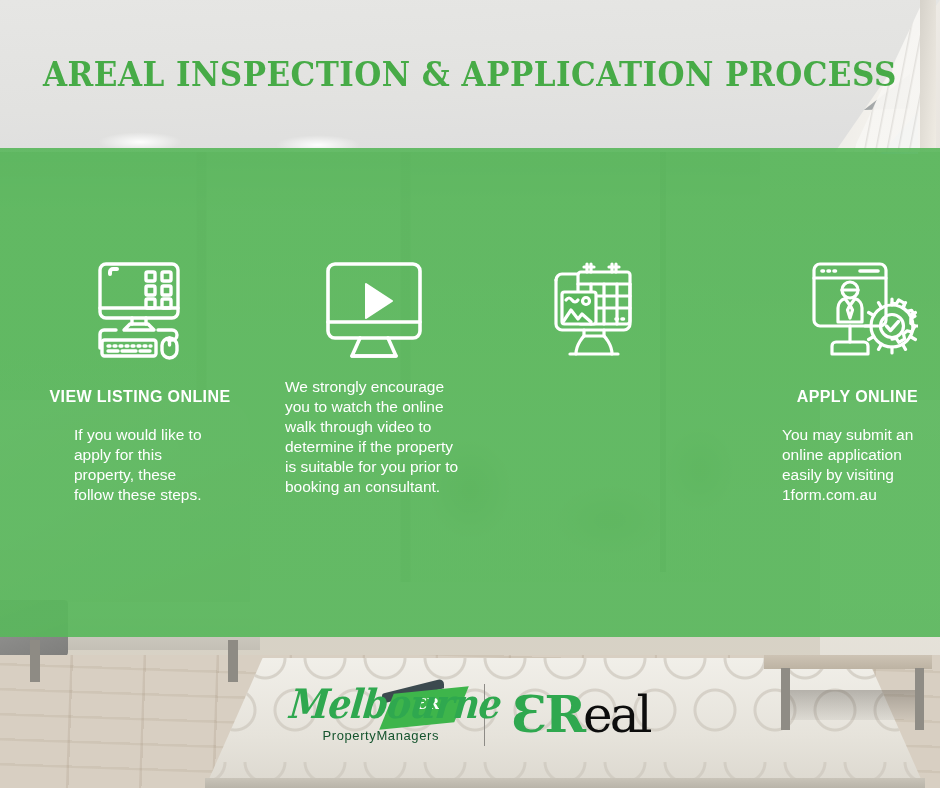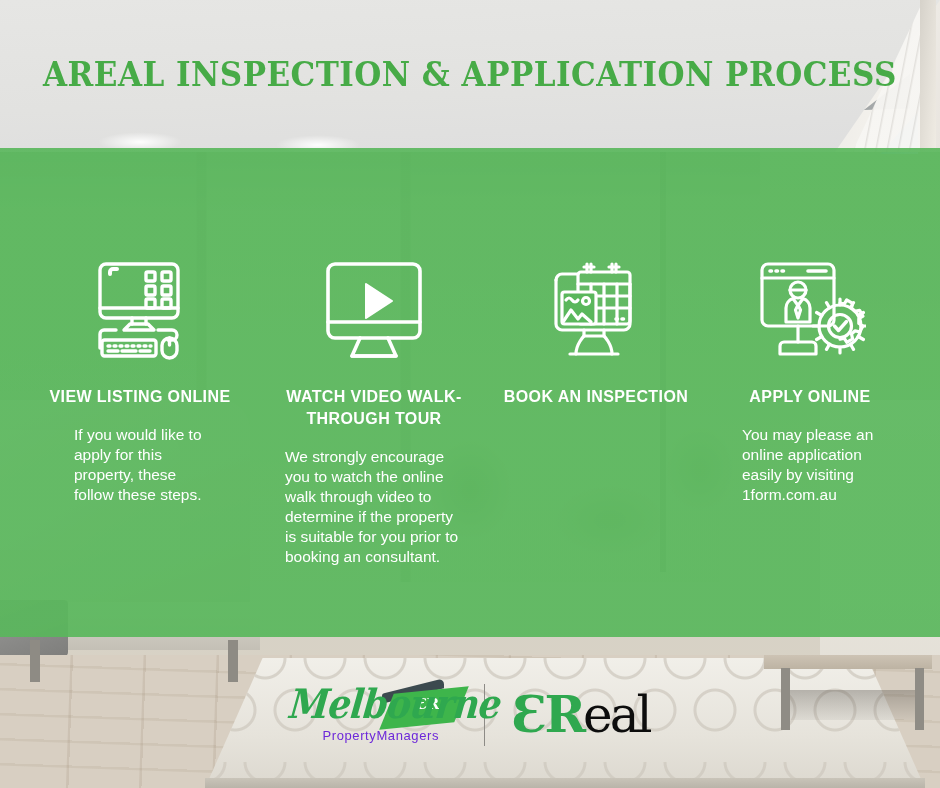--- a/index.html
+++ b/index.html
@@ -210,21 +210,21 @@
   .col {
     flex: 1 1 0;
     display: flex;
     flex-direction: column;
     align-items: center;
     padding-top: 108px;
   }
   .col-1 { flex: 0 0 236px; }
   .col-2 { flex: 0 0 232px; }
   .col-3 { flex: 0 0 212px; }
-  .col-4 { flex: 0 0 216px; }
+  .col-4 { flex: 0 0 216px; align-items: flex-end; }
 
   .icon-wrap {
     height: 104px;
     display: flex;
     align-items: flex-end;
     justify-content: center;
   }
   .icon-wrap svg { display: block; }
 
   .col-head {
@@ -291,21 +291,21 @@
     font-weight: bold;
     font-size: 15px;
     color: #ffffff;
     letter-spacing: -.5px;
   }
   .logo-mpm-sub {
     position: absolute; left: 32px; top: 50px;
     font-family: "Liberation Sans", sans-serif;
     font-size: 13px;
     letter-spacing: .6px;
-    color: #6d28d9;
+    color: #14532d;
   }
   .logo-divider {
     width: 1px; height: 62px;
     background: #8d8b86;
     margin: 0 26px;
   }
   .logo-areal {
     font-family: "DejaVu Serif", serif;
     font-size: 50px;
     line-height: 62px;
@@ -386,21 +386,20 @@
     <div class="col col-2">
       <div class="icon-wrap">
         <svg width="108" height="100" viewBox="0 0 108 100" fill="none" stroke="#ffffff" stroke-width="3.6" stroke-linecap="round" stroke-linejoin="round">
           <rect x="8" y="4" width="92" height="74" rx="7"></rect>
           <path d="M8 62 H100"></path>
           <path d="M46 24 L72 41 L46 58 Z" fill="#ffffff" stroke="#ffffff" stroke-width="2"></path>
           <path d="M40 78 L32 96 H76 L68 78"></path>
           <path d="M32 96 H76"></path>
         </svg>
       </div>
-      <div class="col-head">Watch Video Walk-through Tour</div>
       <div class="col-body">We strongly encourage you to watch the online walk through video to determine if the property is suitable for you prior to booking an consultant.</div>
     </div>
 
     <div class="col col-3">
       <div class="icon-wrap">
         <svg width="108" height="102" viewBox="0 0 108 102" fill="none" stroke="#ffffff" stroke-width="3.2" stroke-linecap="round" stroke-linejoin="round">
 
           <path d="M14 22 a6 6 0 0 1 6 -6 h16"></path>
           <path d="M14 22 v44 a6 6 0 0 0 6 6 h62 a6 6 0 0 0 6 -6 v-40"></path>
 
@@ -418,21 +417,20 @@
           <path d="M49 26 V66 M62 26 V66 M75 26 V66"></path>
 
           <rect x="20" y="34" width="34" height="32" rx="2.5" fill="#5ab75c"></rect>
           <circle cx="44" cy="43" r="3.5"></circle>
           <path d="M24 42 q3 -4 6 0 q3 4 6 0"></path>
           <path d="M21 64 l8 -12 l7 9 l4 -5 l9 8"></path>
 
           <path d="M74 61 h1.5 M80 61 h1.5" stroke-width="3.6"></path>
         </svg>
       </div>
-      <div class="col-head">Book an Inspection</div>
     </div>
 
     <div class="col col-4">
       <div class="icon-wrap">
         <svg width="112" height="100" viewBox="0 0 112 100" fill="none" stroke="#ffffff" stroke-width="3.2" stroke-linecap="round" stroke-linejoin="round">
 
           <rect x="8" y="4" width="72" height="62" rx="6"></rect>
           <path d="M8 18 H80"></path>
           <path d="M16 11 h1.5 M22 11 h1.5 M28 11 h1.5" stroke-width="3.6"></path>
           <path d="M54 11 H72" stroke-width="3.6"></path>
@@ -449,21 +447,21 @@
             <path d="M0 -23 l4.2 1.1 l2.5 -4.2 l5.9 3.4 l-1.1 4.7 l3.4 3.4 l4.7 -1.1 l3.4 5.9 l-4.2 2.5 l0 4.8 l4.2 2.5 l-3.4 5.9 l-4.7 -1.1 l-3.4 3.4 l1.1 4.7 l-5.9 3.4 l-2.5 -4.2 l-4.2 1.1" transform="translate(0,0)"></path>
           </g>
           <circle cx="86" cy="66" r="21" stroke-width="3.2"></circle>
           <circle cx="86" cy="66" r="11.5" stroke-width="3.2"></circle>
           <path d="M80.5 66 l4 4.5 l8 -9" stroke-width="3.4"></path>
 
           <path d="M86 45 v-6 M96.5 47.8 l3 -5.2 M104.2 55.5 l5.2 -3 M107 66 h6 M104.2 76.5 l5.2 3 M96.5 84.2 l3 5.2 M86 87 v6 M75.5 84.2 l-3 5.2 M67.8 76.5 l-5.2 3 M65 66 h-6 M67.8 55.5 l-5.2 -3 M75.5 47.8 l-3 -5.2" stroke-width="3.2"></path>
         </svg>
       </div>
       <div class="col-head">Apply Online</div>
-      <div class="col-body">You may please an online application easily by visiting 1form.com.au</div>
+      <div class="col-body">You may submit an online application easily by visiting 1form.com.au</div>
     </div>
 
   </div>
 
   <div class="footer">
 
     <div class="logo-mpm">
       <div class="logo-roof-dark"></div>
       <div class="logo-roof"></div>
       <div class="logo-roof-er">ƐR</div>

